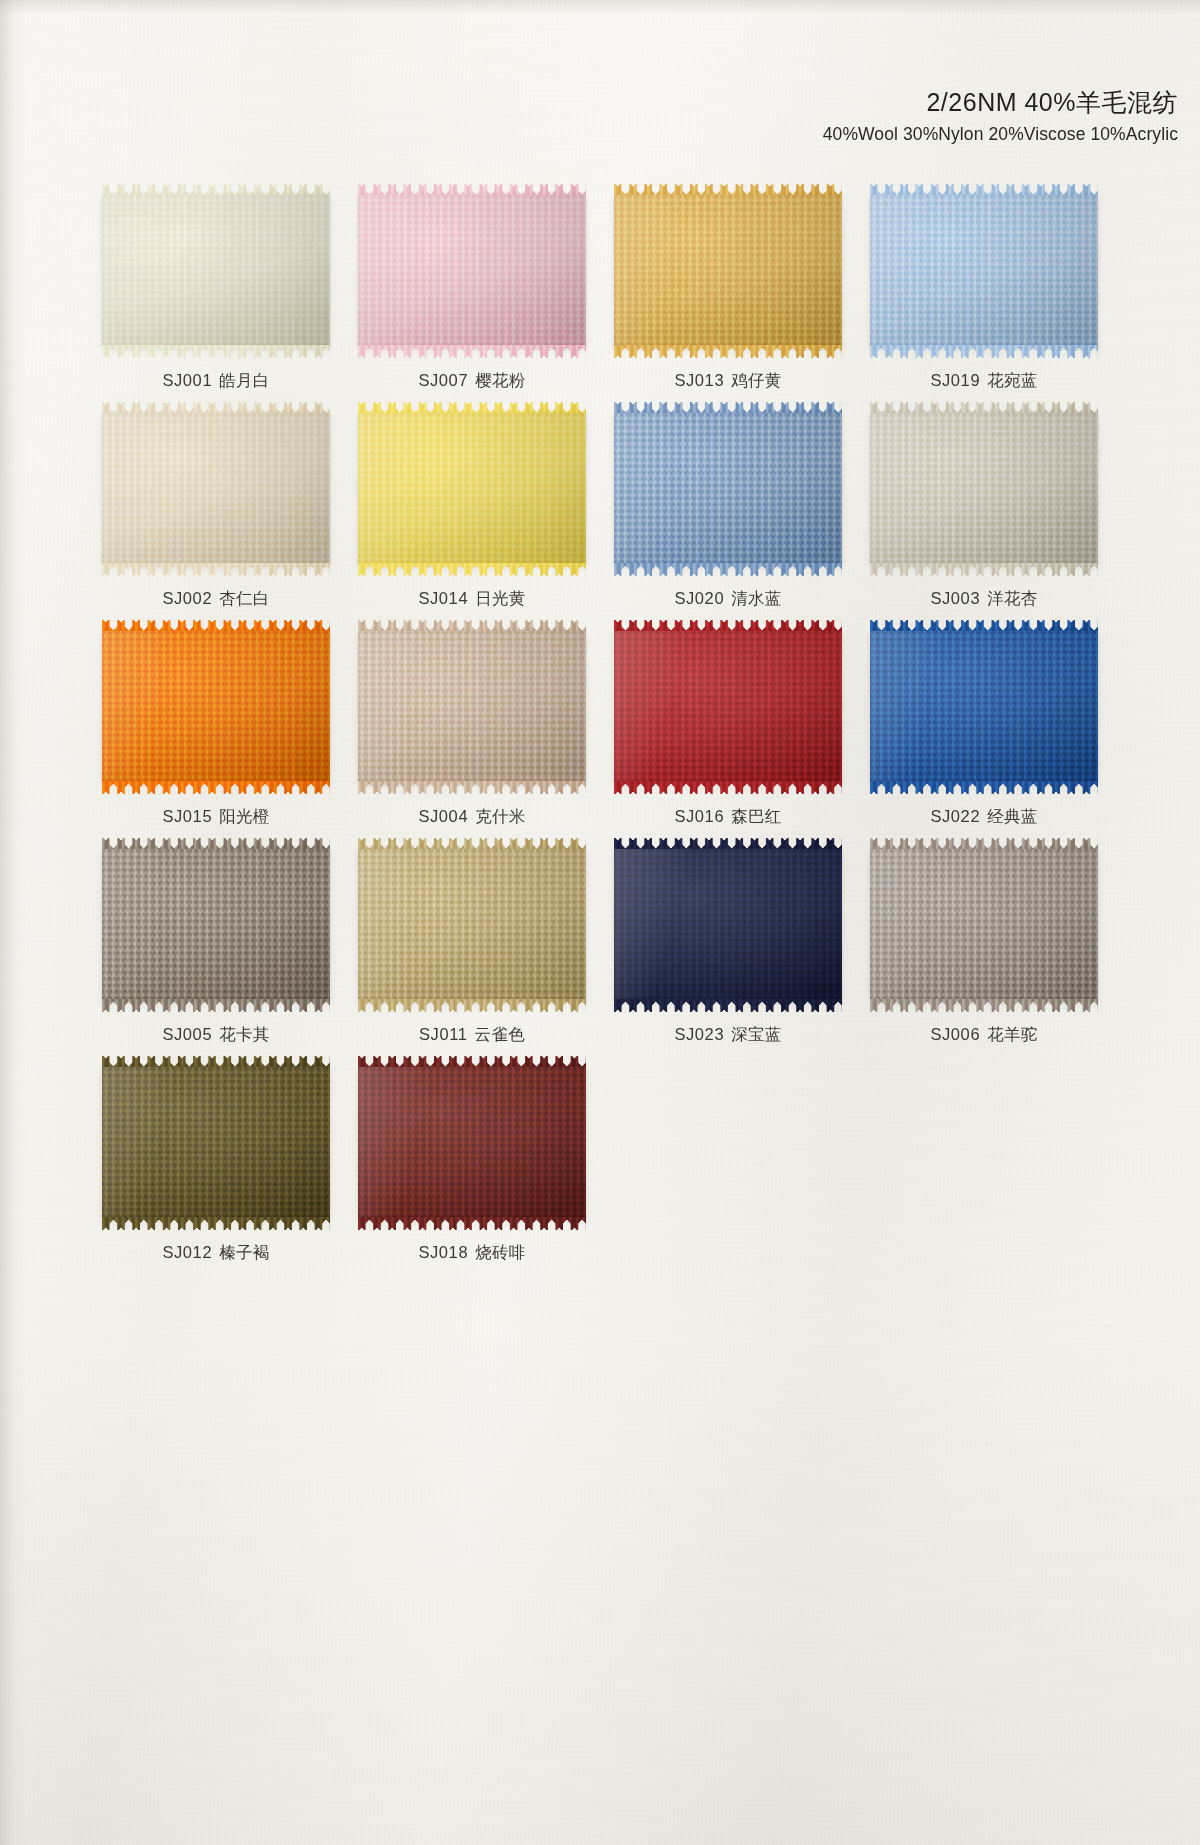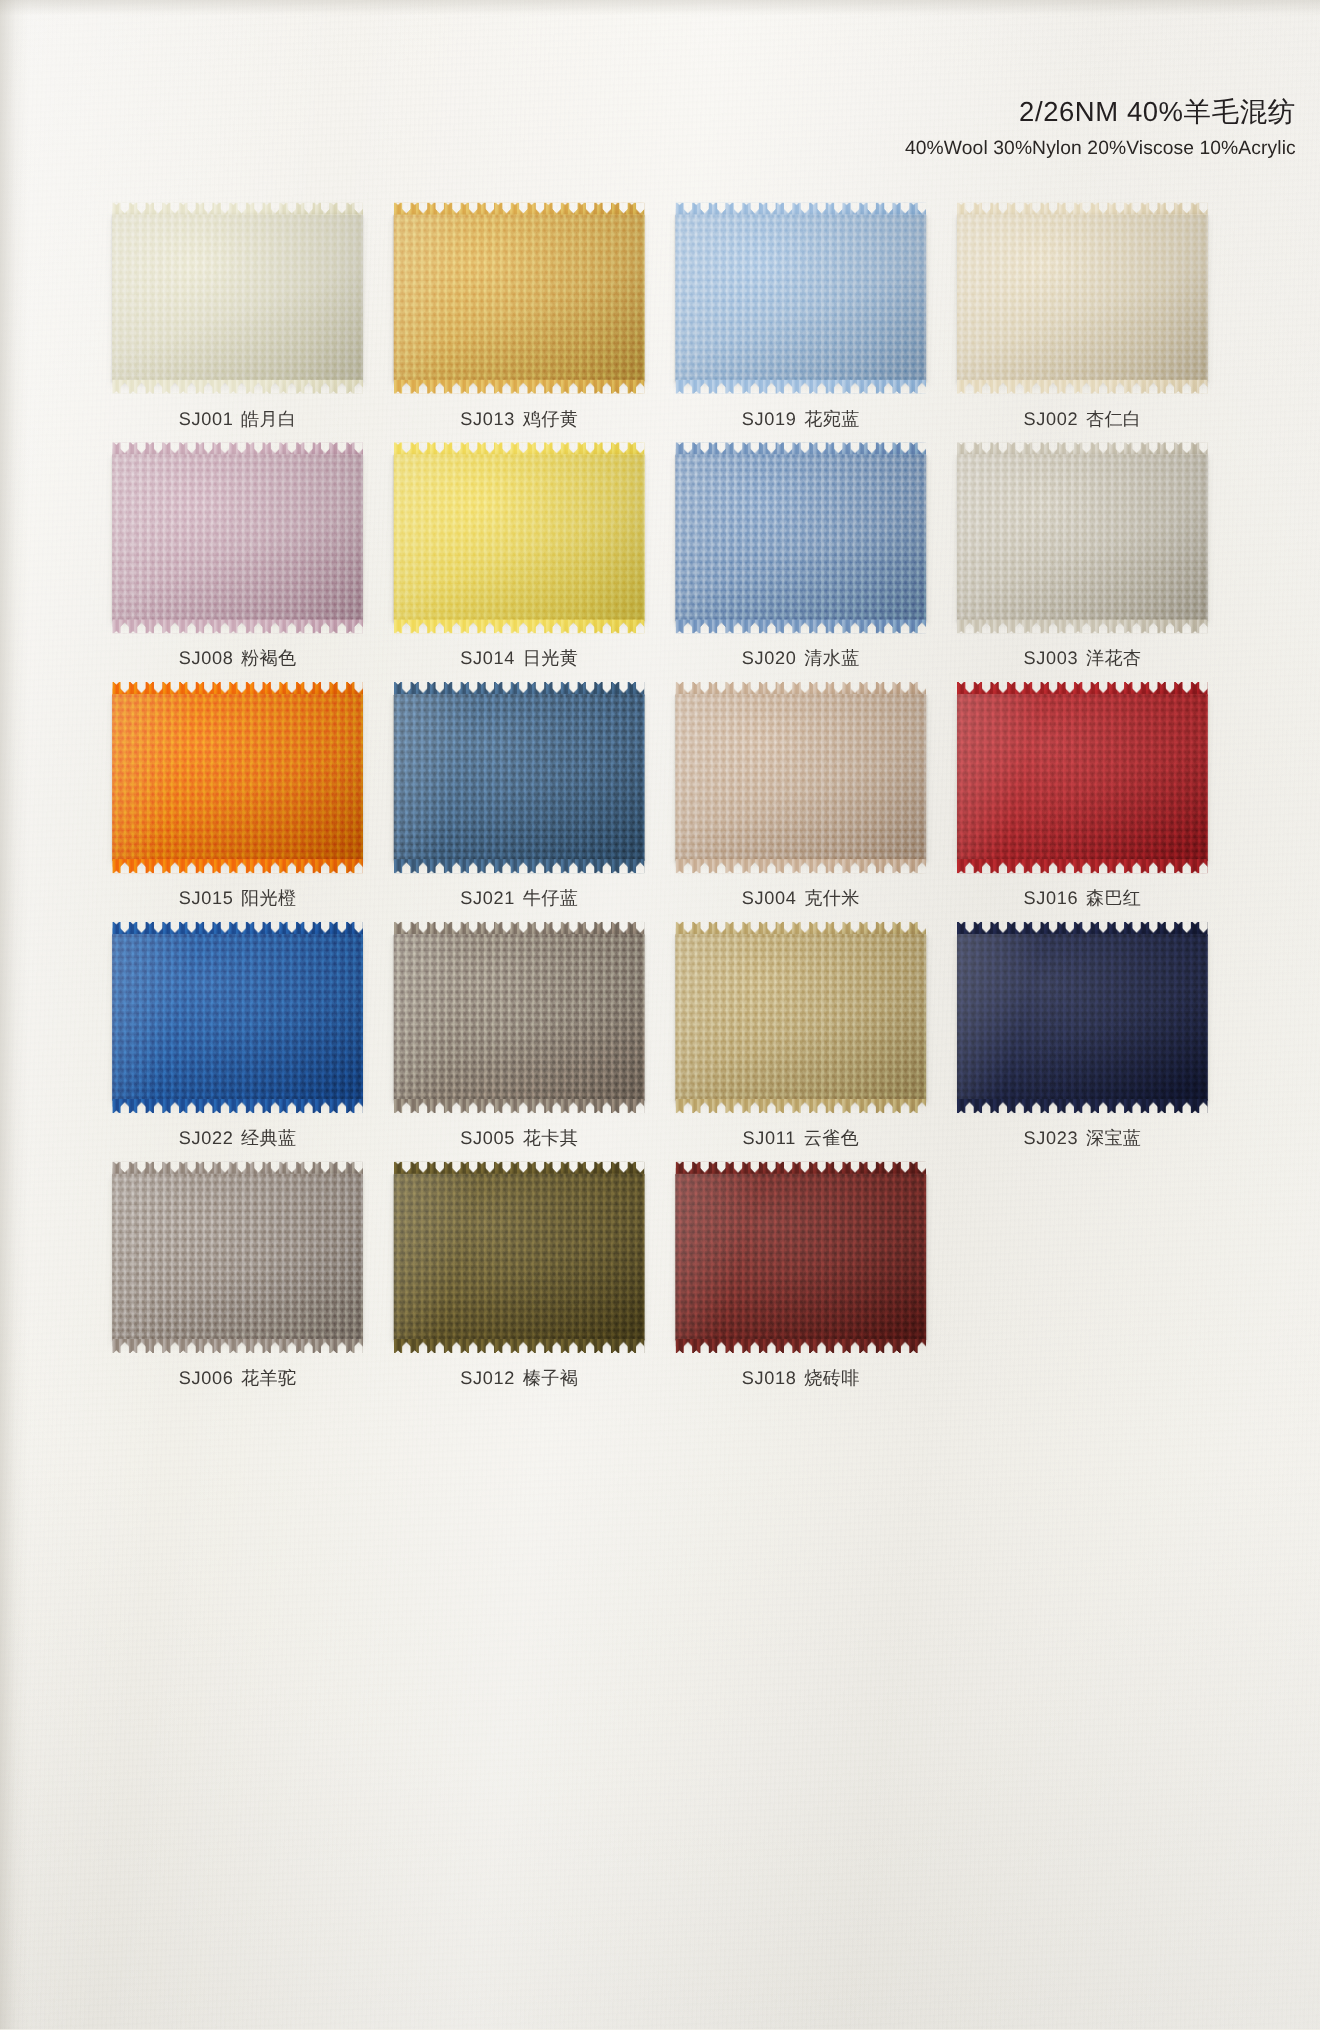--- a/index.html
+++ b/index.html
@@ -271,20 +271,39 @@
           <div class="z" style="background: linear-gradient(160deg, rgb(233, 230, 207) 0%, rgb(233, 230, 207) 55%, rgb(214, 210, 180) 100%);">
             <div class="tex"></div>
           </div>
         </div>
       </div>
       <div class="caption"><span class="code">SJ001</span><span class="nm">皓月白</span></div>
     </div>
     <div class="cell">
       <div class="swatch-wrap">
         <div class="zig-top zig">
+          <div class="z" style="background: linear-gradient(160deg, rgb(240, 195, 205) 0%, rgb(240, 195, 205) 55%, rgb(226, 167, 182) 100%);">
+            <div class="tex"></div>
+          </div>
+        </div>
+        <div class="swatch" style="background: linear-gradient(160deg, rgb(240, 195, 205) 0%, rgb(240, 195, 205) 55%, rgb(226, 167, 182) 100%);">
+          <div class="knit"></div>
+          <div class="shade"></div>
+        </div>
+        <div class="zig-bot zig">
+          <div class="z" style="background: linear-gradient(160deg, rgb(240, 195, 205) 0%, rgb(240, 195, 205) 55%, rgb(226, 167, 182) 100%);">
+            <div class="tex"></div>
+          </div>
+        </div>
+      </div>
+      <div class="caption"><span class="code">SJ007</span><span class="nm">樱花粉</span></div>
+    </div>
+    <div class="cell">
+      <div class="swatch-wrap">
+        <div class="zig-top zig">
           <div class="z" style="background: linear-gradient(160deg, rgb(223, 178, 85) 0%, rgb(223, 178, 85) 55%, rgb(201, 154, 62) 100%);">
             <div class="tex"></div>
           </div>
         </div>
         <div class="swatch" style="background: linear-gradient(160deg, rgb(223, 178, 85) 0%, rgb(223, 178, 85) 55%, rgb(201, 154, 62) 100%);">
           <div class="knit"></div>
           <div class="shade"></div>
         </div>
         <div class="zig-bot zig">
           <div class="z" style="background: linear-gradient(160deg, rgb(223, 178, 85) 0%, rgb(223, 178, 85) 55%, rgb(201, 154, 62) 100%);">
@@ -328,39 +347,20 @@
           <div class="z" style="background: linear-gradient(160deg, rgb(231, 220, 193) 0%, rgb(231, 220, 193) 55%, rgb(213, 199, 167) 100%);">
             <div class="tex"></div>
           </div>
         </div>
       </div>
       <div class="caption"><span class="code">SJ002</span><span class="nm">杏仁白</span></div>
     </div>
     <div class="cell">
       <div class="swatch-wrap">
         <div class="zig-top zig">
-          <div class="z" style="background: linear-gradient(160deg, rgb(207, 176, 189) 0%, rgb(207, 176, 189) 55%, rgb(187, 151, 167) 100%);">
-            <div class="tex"></div>
-          </div>
-        </div>
-        <div class="swatch" style="background: linear-gradient(160deg, rgb(207, 176, 189) 0%, rgb(207, 176, 189) 55%, rgb(187, 151, 167) 100%);">
-          <div class="knit"></div>
-          <div class="shade"></div>
-        </div>
-        <div class="zig-bot zig">
-          <div class="z" style="background: linear-gradient(160deg, rgb(207, 176, 189) 0%, rgb(207, 176, 189) 55%, rgb(187, 151, 167) 100%);">
-            <div class="tex"></div>
-          </div>
-        </div>
-      </div>
-      <div class="caption"><span class="code">SJ008</span><span class="nm">粉褐色</span></div>
-    </div>
-    <div class="cell">
-      <div class="swatch-wrap">
-        <div class="zig-top zig">
           <div class="z" style="background: linear-gradient(160deg, rgb(242, 221, 99) 0%, rgb(242, 221, 99) 55%, rgb(226, 202, 70) 100%);">
             <div class="tex"></div>
           </div>
         </div>
         <div class="swatch" style="background: linear-gradient(160deg, rgb(242, 221, 99) 0%, rgb(242, 221, 99) 55%, rgb(226, 202, 70) 100%);">
           <div class="knit"></div>
           <div class="shade"></div>
         </div>
         <div class="zig-bot zig">
           <div class="z" style="background: linear-gradient(160deg, rgb(242, 221, 99) 0%, rgb(242, 221, 99) 55%, rgb(226, 202, 70) 100%);">
@@ -419,39 +419,20 @@
           <div class="knit"></div>
           <div class="shade"></div>
         </div>
         <div class="zig-bot zig">
           <div class="z" style="background: linear-gradient(160deg, rgb(243, 115, 12) 0%, rgb(243, 115, 12) 55%, rgb(217, 95, 4) 100%);">
             <div class="tex"></div>
           </div>
         </div>
       </div>
       <div class="caption"><span class="code">SJ015</span><span class="nm">阳光橙</span></div>
-    </div>
-    <div class="cell">
-      <div class="swatch-wrap">
-        <div class="zig-top zig">
-          <div class="z" style="background: linear-gradient(160deg, rgb(64, 96, 127) 0%, rgb(64, 96, 127) 55%, rgb(50, 80, 108) 100%);">
-            <div class="tex"></div>
-          </div>
-        </div>
-        <div class="swatch" style="background: linear-gradient(160deg, rgb(64, 96, 127) 0%, rgb(64, 96, 127) 55%, rgb(50, 80, 108) 100%);">
-          <div class="knit"></div>
-          <div class="shade"></div>
-        </div>
-        <div class="zig-bot zig">
-          <div class="z" style="background: linear-gradient(160deg, rgb(64, 96, 127) 0%, rgb(64, 96, 127) 55%, rgb(50, 80, 108) 100%);">
-            <div class="tex"></div>
-          </div>
-        </div>
-      </div>
-      <div class="caption"><span class="code">SJ021</span><span class="nm">牛仔蓝</span></div>
     </div>
     <div class="cell">
       <div class="swatch-wrap">
         <div class="zig-top zig">
           <div class="z" style="background: linear-gradient(160deg, rgb(205, 180, 156) 0%, rgb(205, 180, 156) 55%, rgb(185, 158, 133) 100%);">
             <div class="tex"></div>
           </div>
         </div>
         <div class="swatch" style="background: linear-gradient(160deg, rgb(205, 180, 156) 0%, rgb(205, 180, 156) 55%, rgb(185, 158, 133) 100%);">
           <div class="knit"></div>

